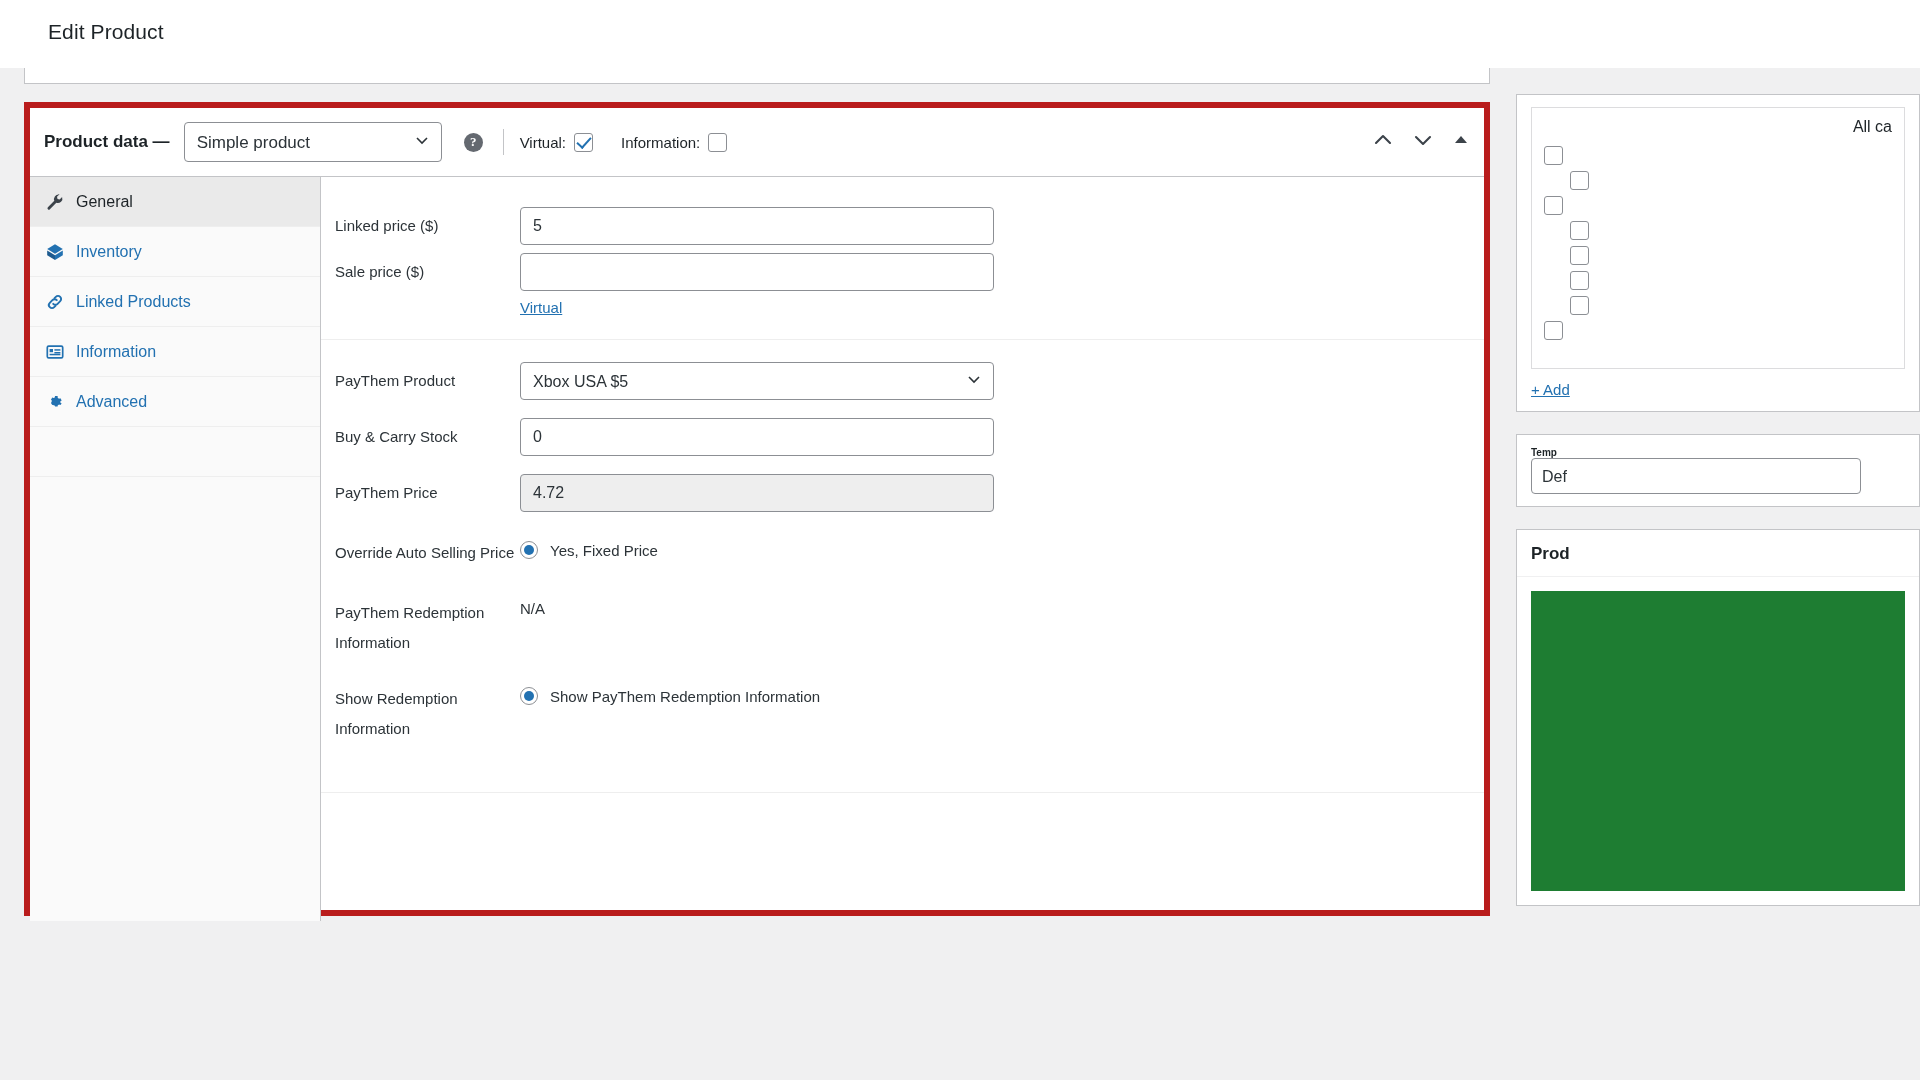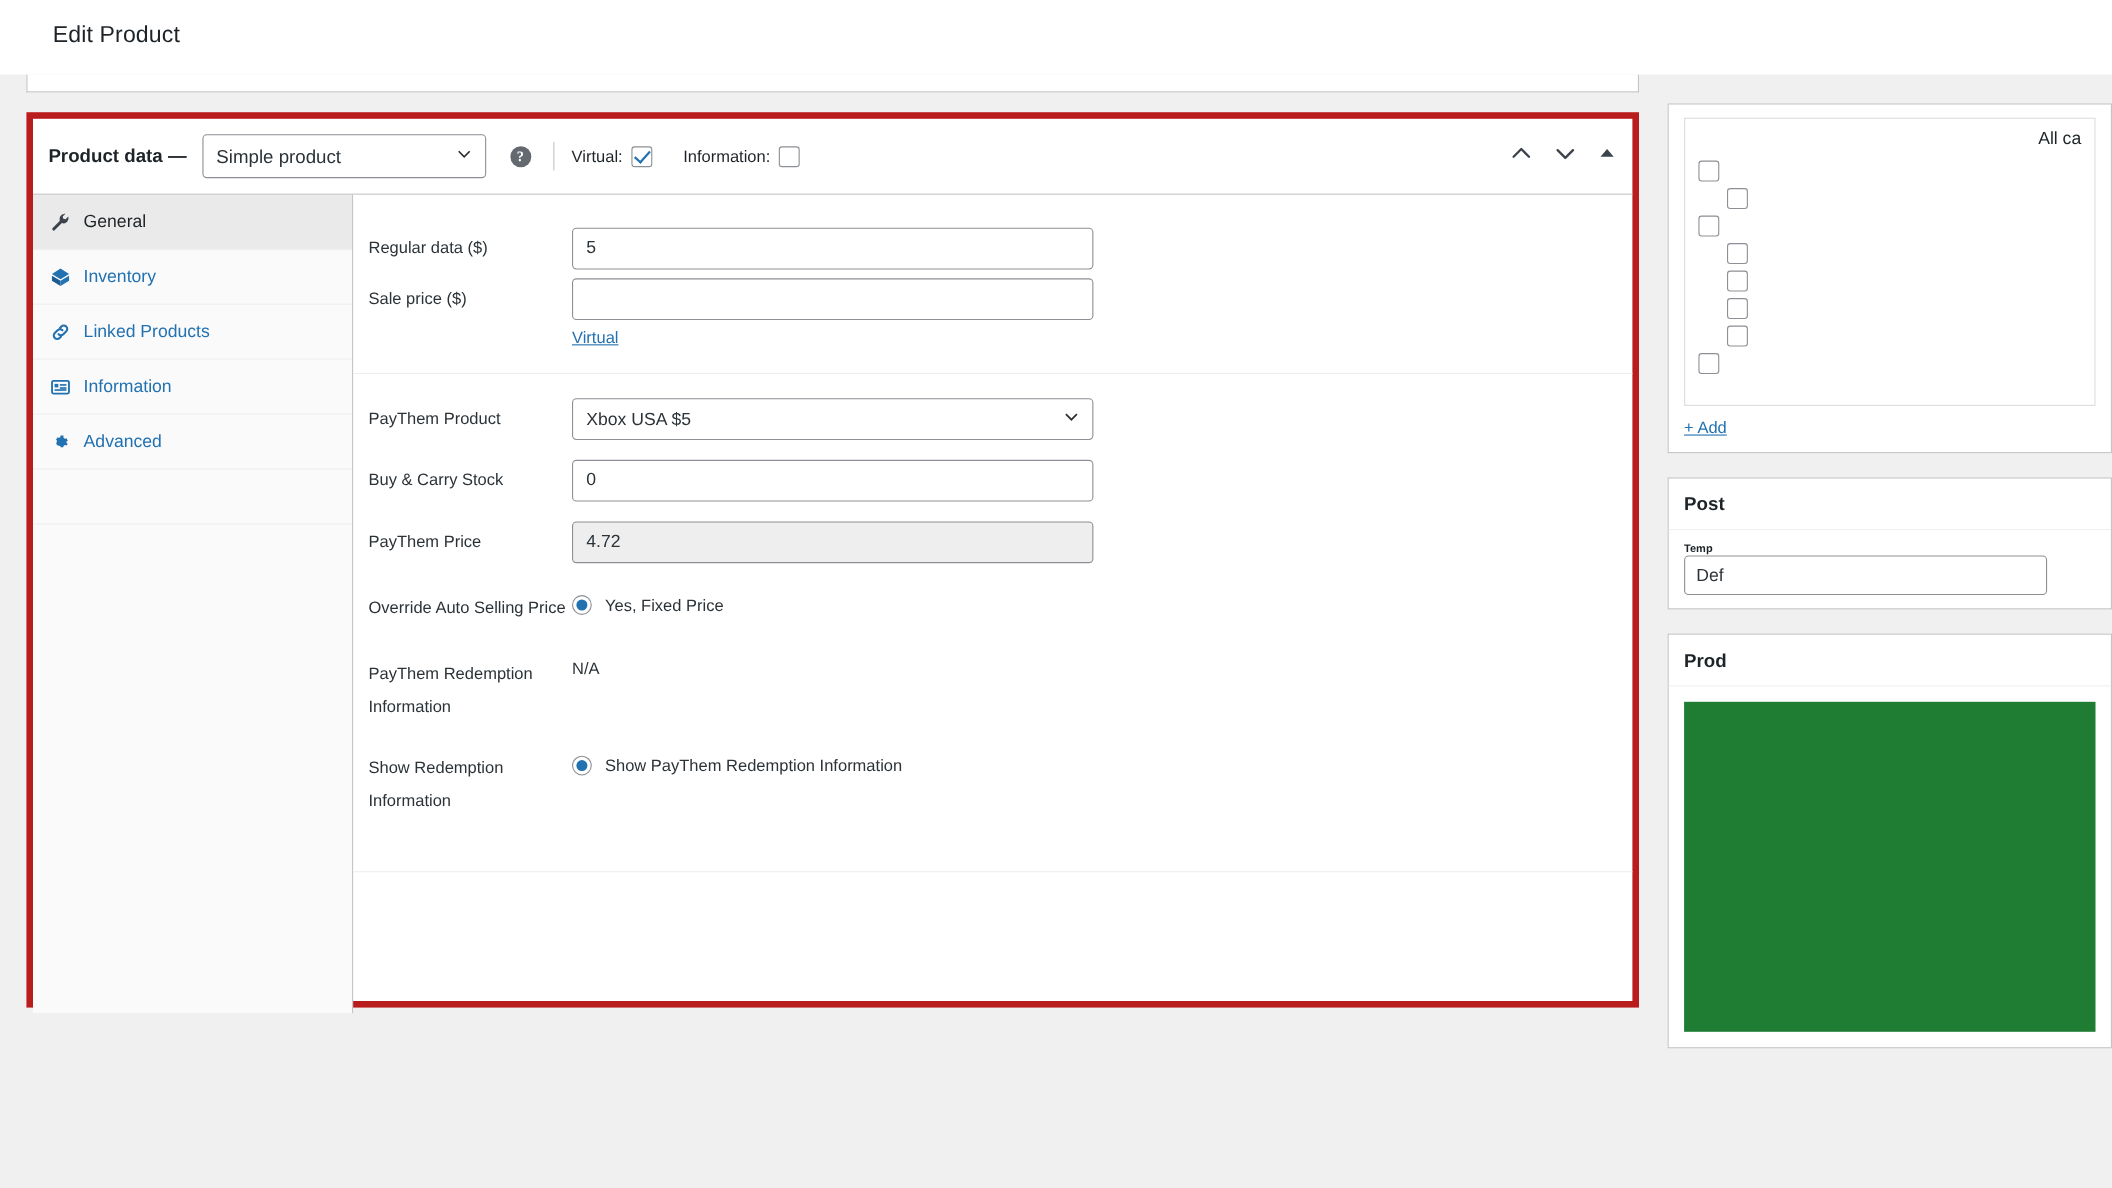--- a/index.html
+++ b/index.html
@@ -297,21 +297,21 @@
           <span class="ic"></span>
           <span></span>
         </div>
       </div>
 
       <div class="panel">
 
         <div class="field-group">
 
           <div class="field-row">
-            <label class="f-label">Regular data ($)</label>
+            <label class="f-label">Linked price ($)</label>
             <input class="f-input" type="text" value="5" style="">
           </div>
 
           <div class="field-row">
             <label class="f-label">Sale price ($)</label>
             <div>
               <input class="f-input" type="text" value="" style="">
               <br>
               <a class="schedule-link">Virtual</a>
             </div>
@@ -416,21 +416,20 @@
           <div class="cat-item">
             <span class="cat-cb"></span>
             <span class="cat-label"></span>
           </div>
         </div>
         <a class="add-cat">+ Add</a>
       </div>
     </div>
 
     <div class="side-box">
-      <div class="box-title">Post</div>
       <div class="inner">
         <div class="attr-label">Temp</div>
         <select class="attr-select">
           <option>Def</option>
         </select>
       </div>
     </div>
 
     <div class="side-box">
       <div class="box-title">Prod</div>

